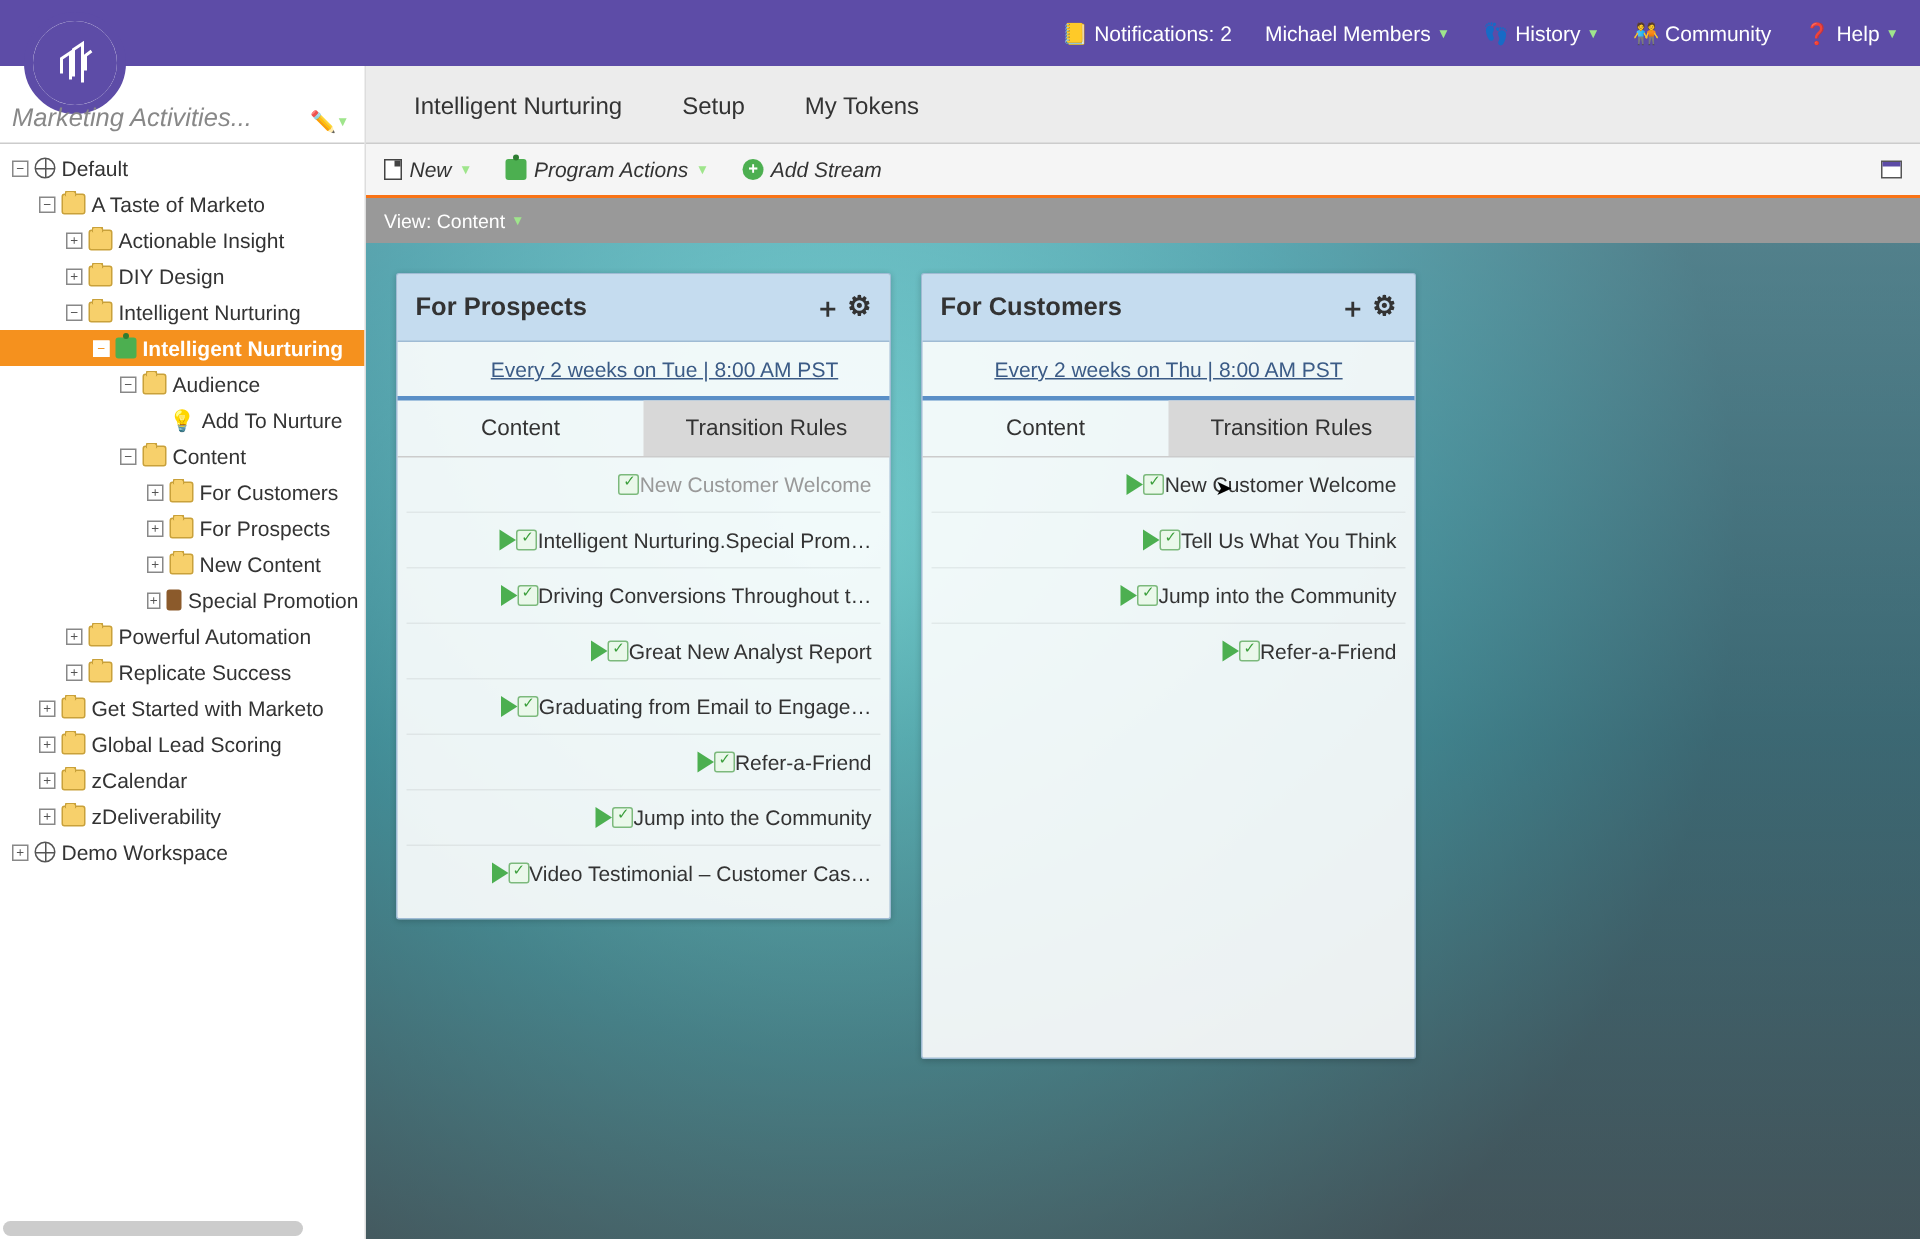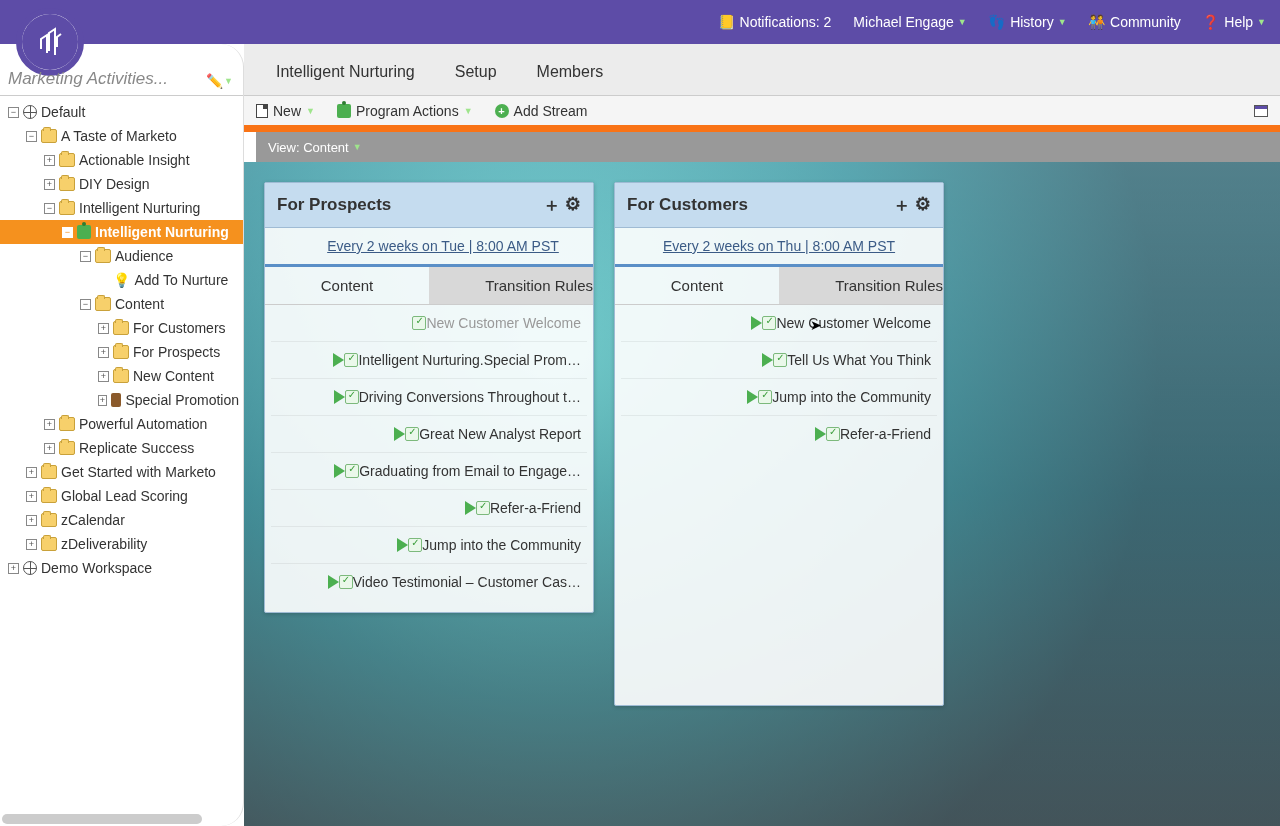--- a/index.html
+++ b/index.html
@@ -55,21 +55,20 @@
   .top-menu-item { display:flex; align-items:center; gap:4px; cursor:pointer; }
   .dd-arrow { font-size: 9px; color:#9FE58C; }
   .flex.row { display:flex; }
   
   .sidebar-col {
     width: 244px;
     height: 782px;
     border-right: 1px solid #ddd;
     display:flex;
     flex-direction:column;
-    border-radius:23px;
   }
   .sidebar-header {
     height: 52px;
     border-bottom: 1px solid #ccc;
     display:flex;
     align-items:flex-end;
     padding: 0 10px 6px 8px;
     justify-content:space-between;
   }
   .ma-title {
@@ -126,38 +125,38 @@
   }
   .tab.active {
     background:#5D4CA7;
     color:#fff;
     border-top:3px solid #f5911e;
     padding-top:11px;
   }
   .action-bar {
     height:36px;
     background:#f5f5f5;
-    border-bottom:7px solid #f97316;
+    border-bottom:2px solid #f97316;
     display:flex;
     align-items:center;
     padding:0 12px;
     gap:22px;
     font-size:14px;
     color:#333;
+    font-style:italic;
   }
   .action-item{display:flex;align-items:center;gap:5px;cursor:pointer;}
   .view-bar {
     height:30px;
     background:#999;
     color:#fff;
     display:flex;
     align-items:center;
     padding:0 12px;
     font-size:13px;
-    margin-left:12px;
   }
   .stream-area {
     flex:1;
     background:
       radial-gradient(circle at 30% 30%, rgba(80,200,200,.55), rgba(0,100,120,.5) 40%, rgba(0,40,60,.55) 70%),
       linear-gradient(180deg, rgba(120,220,220,.55) 0%, rgba(30,120,120,.55) 50%, rgba(60,40,20,.55) 100%);
     display:flex;
     gap:20px;
     padding:20px;
     align-items:flex-start;
@@ -197,21 +196,20 @@
   .stream-tab{
     flex:1;
     text-align:center;
     padding:10px 0;
     font-size:15px;
     color:#333;
     cursor:pointer;
   }
   .stream-tab.inactive{
     background:#d8d8d8;
-    text-align:right;
   }
   .stream-list{padding:0 6px 12px 6px;}
   .list-row{
     display:flex;
     align-items:center;
     gap:0;
     padding:10px 6px;
     font-size:14px;
     color:#333;
     border-top:1px solid rgba(0,0,0,.06);
@@ -248,21 +246,21 @@
         </svg>
       </div>
     </div>
   </div>
   <div class="top-menu">
     <div class="top-menu-item">
       <span>📒</span>
       <span>Notifications: 2</span>
     </div>
     <div class="top-menu-item">
-      <span>Michael Engage</span>
+      <span>Michael Members</span>
       <span class="dd-arrow">▼</span>
     </div>
     <div class="top-menu-item">
       <span>👣</span>
       <span>History</span>
       <span class="dd-arrow">▼</span>
     </div>
     <div class="top-menu-item">
       <span>🧑‍🤝‍🧑</span>
       <span>Community</span>
@@ -384,21 +382,21 @@
         <span>Demo Workspace</span>
       </div>
     </div>
     <div class="scroll-thumb"></div>
   </div>
 
   <div class="main-col">
     <div class="tabs-bar">
       <div class="tab">Intelligent Nurturing</div>
       <div class="tab">Setup</div>
-      <div class="tab">Members</div>
+      <div class="tab">My Tokens</div>
     </div>
     <div class="action-bar">
       <div class="action-item">
         <span class="new-icon"></span>
         <span>New</span>
         <span class="dd-arrow">▼</span>
       </div>
       <div class="action-item">
         <span class="prog-icon"></span>
         <span>Program Actions</span>

